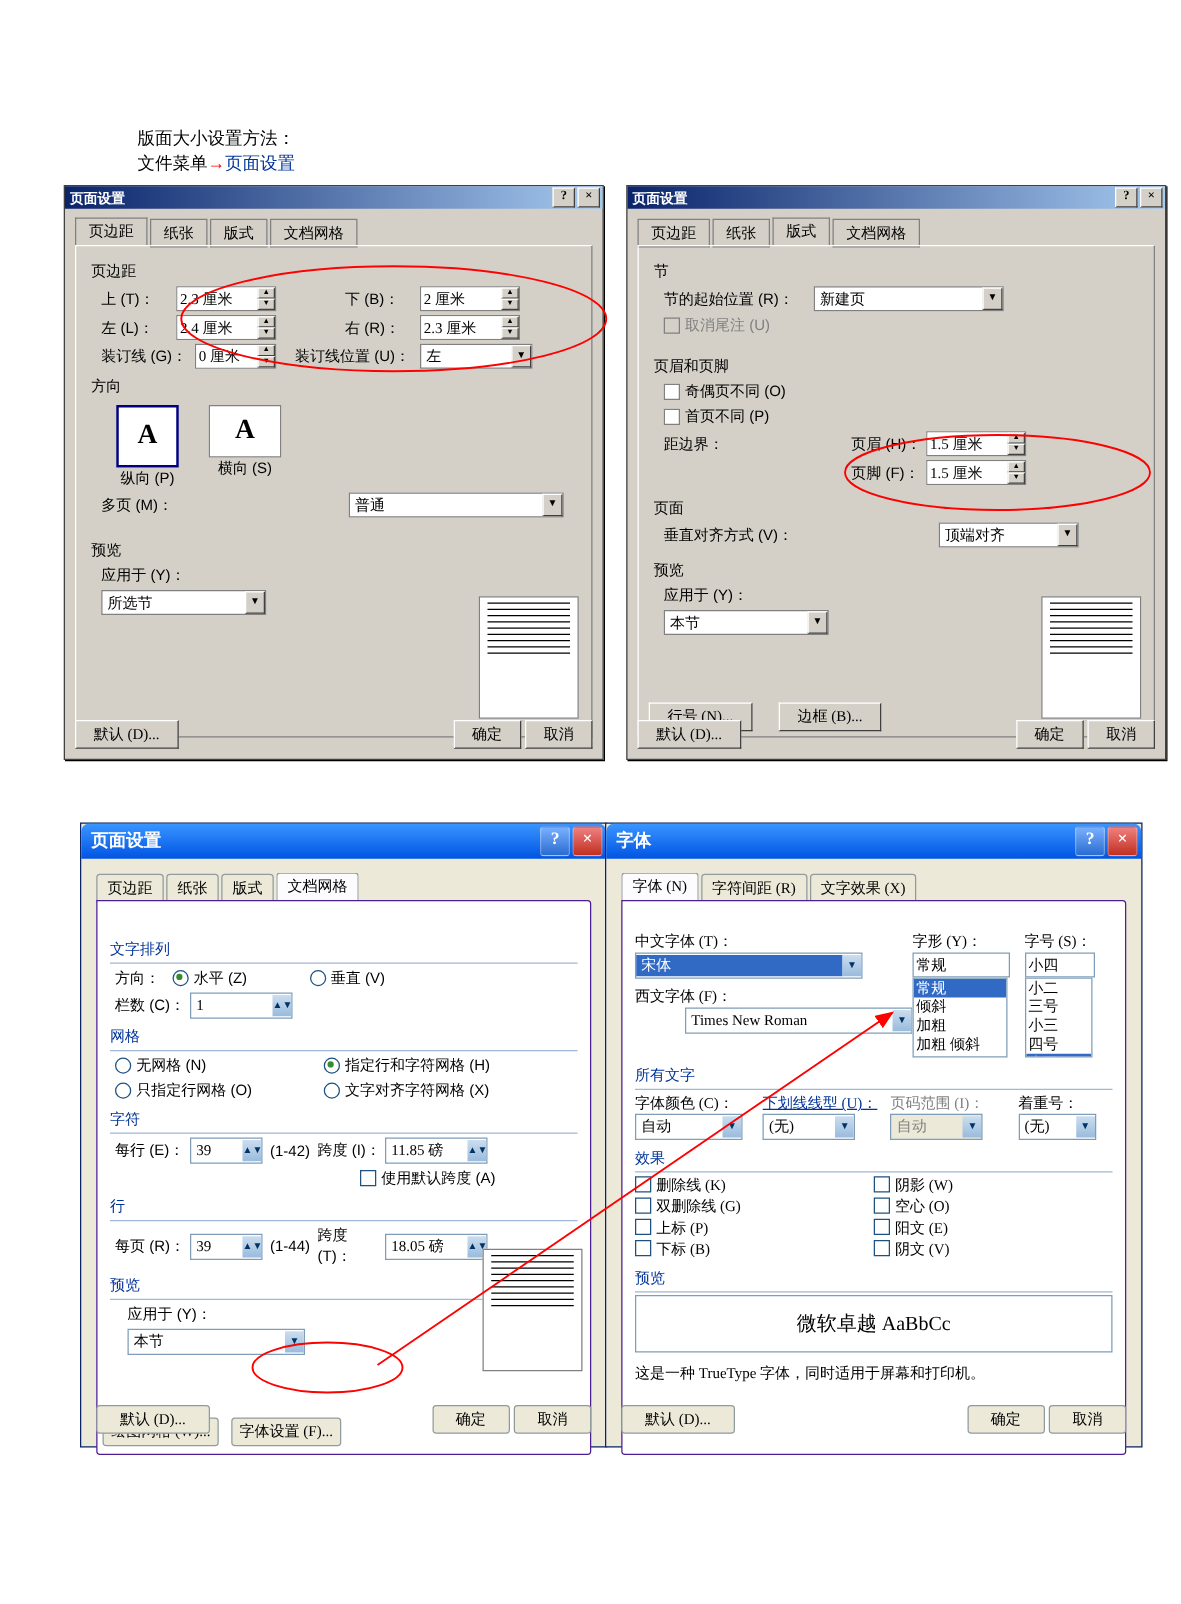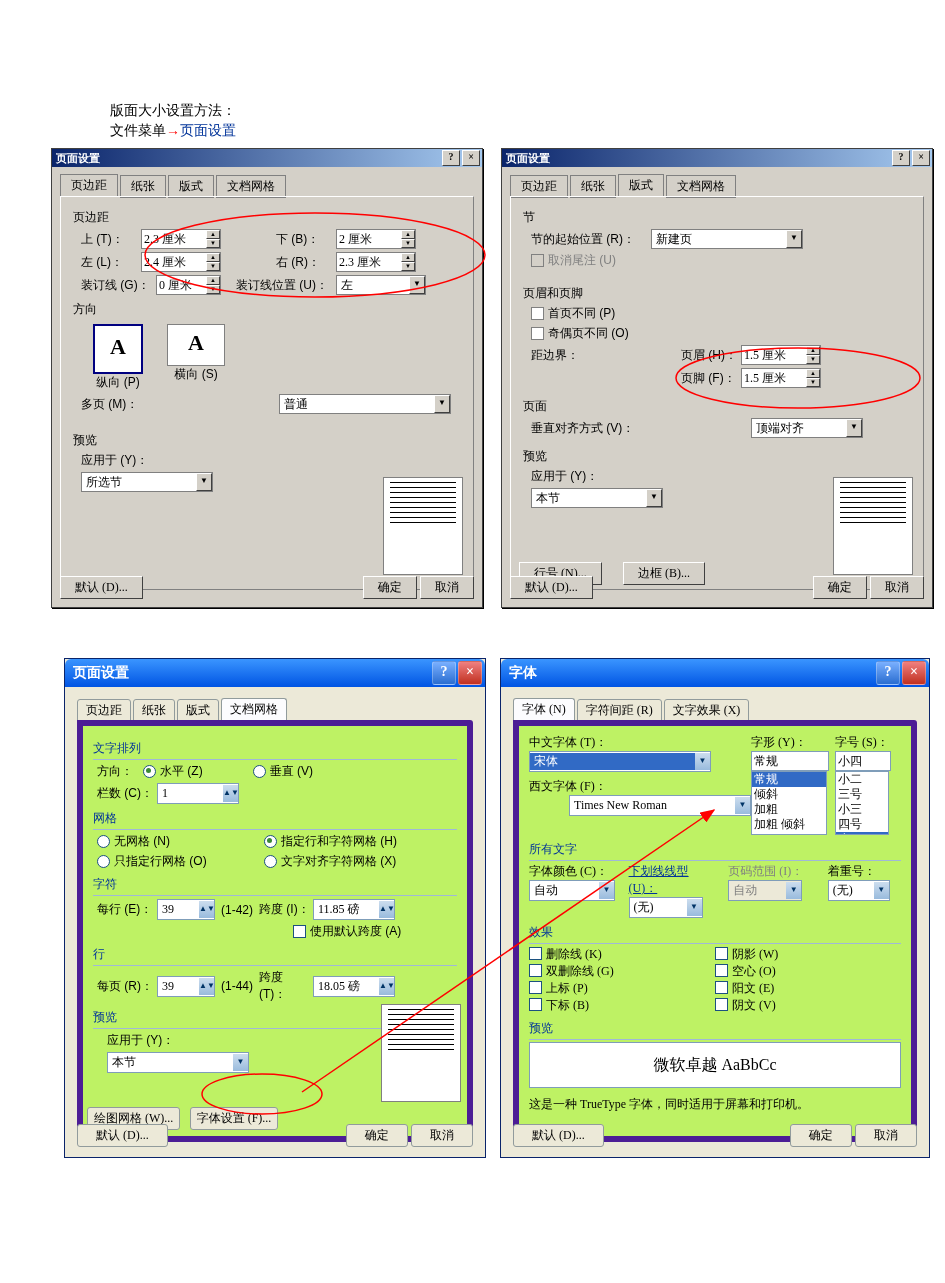--- a/index.html
+++ b/index.html
@@ -44,21 +44,21 @@
 
   
   .dlgxp { position:absolute; background:#ece9d8; border:1px solid #0a246a; }
   .dlgxp .titlebarxp { height:28px; background:linear-gradient(to bottom,#3a95ff,#0054e3); color:#fff; font:bold 14px Tahoma; display:flex; align-items:center; padding:0 3px 0 8px; border-radius:6px 6px 0 0; }
   .titlebarxp .ttxt { flex:1; }
   .xpq { width:22px; height:22px; background:linear-gradient(to bottom,#7ab0ff,#2a6dd0); border:1px solid #fff4; color:#fff; font:bold 14px Tahoma; text-align:center; line-height:20px; border-radius:3px; margin-left:2px; }
   .xpclose { background:linear-gradient(to bottom,#f08080,#c03020); }
   .bodyxp { padding:10px 12px; position:relative; height:calc(100% - 48px); }
   .tabxp { border:1px solid #919b9c; background:#fcfcfe; padding:2px 8px; margin-right:2px; font:12px Tahoma; border-bottom:1px solid #fcfcfe; position:relative; top:1px; border-radius:3px 3px 0 0; }
   .tabxp.inactive { background:#ece9d8; border-bottom:1px solid #919b9c; top:2px; }
-  .panelxp { border:6px solid #4c1d95; background:#bef264; height:calc(100% - 56px); padding:8px 10px; border-radius:0 3px 3px 3px; }
+  .panelxp { border:1px solid #4c1d95; background:#ffffff; height:calc(100% - 56px); padding:24px 10px; border-radius:0 3px 3px 3px; }
   .radio { display:inline-block; width:11px; height:11px; border:1px solid #1c5180; border-radius:50%; background:#fff; margin-right:4px; vertical-align:-2px; position:relative; }
   .radio.on::after { content:""; position:absolute; left:2px; top:2px; width:5px; height:5px; background:#3a8a34; border-radius:50%; }
   .grpxp { color:#003399; margin:6px 0 2px 0; font:12px Tahoma; border-bottom:1px solid #a0b8d8; padding-bottom:2px; }
   .inpxp { border:1px solid #7f9db9; background:#fff; height:18px; font:12px Tahoma; padding:0 2px; }
   .ddxp { display:inline-flex; border:1px solid #7f9db9; background:#fff; height:19px; align-items:center; }
   .ddxp span { padding:0 4px; font:12px Tahoma; flex:1; }
   .ddxpbtn { width:15px; height:17px; background:linear-gradient(to bottom,#cde,#9bd); text-align:center; font-size:8px; line-height:15px; color:#036; }
   .btnxp { background:#ece9d8; border:1px solid #919b9c; padding:2px 18px; font:12px Tahoma; border-radius:3px; }
   .listxp { border:1px solid #7f9db9; background:#fff; font:12px Tahoma; }
   .listxp .sel { background:#316ac5; color:#fff; }
@@ -231,25 +231,25 @@
             </span>
       </div>
       <div class="fieldrow">
         <span class="checkbox dis"></span>
         <span style="color:#808080">取消尾注 (U)</span>
       </div>
 
       <div class="grp-title" style="margin-top:16px;">页眉和页脚</div>
       <div class="fieldrow">
             <span class="checkbox"></span>
+            <span>奇偶页不同 (O)</span>
+          </div>
+      <div class="fieldrow">
+            <span class="checkbox"></span>
             <span>首页不同 (P)</span>
-          </div>
-      <div class="fieldrow">
-            <span class="checkbox"></span>
-            <span>奇偶页不同 (O)</span>
           </div>
       <div class="fieldrow">
         <span style="width:60px">距边界：</span>
         <span style="width:90px"></span>
         <span style="width:60px">页眉 (H)：</span>
         <span class="inpwrap">
               <input value="1.5 厘米" style="">
               <span class="spin">
                 <div>▲</div>
                 <div>▼</div>
@@ -429,21 +429,21 @@
     <div class="btnrowxp">
       <button class="btnxp">确定</button>
       <button class="btnxp">取消</button>
     </div>
   </div>
 </div>
 <svg class="redcircle" style="left:200px; top:1069px; width:130px; height:50px;">
       <ellipse cx="62" cy="25" rx="60" ry="20" stroke="red" stroke-width="1.5" fill="none"></ellipse>
     </svg>
 
-<div class="dlgxp" style="left:500px; top:658px; width:428px; height:498px;">
+<div class="dlgxp" style="left:484px; top:658px; width:428px; height:498px;">
   <div class="titlebarxp">
     <span class="ttxt">字体</span>
     <div class="xpq">?</div>
     <div class="xpq xpclose">×</div>
   </div>
   <div class="bodyxp">
     <div class="tabstrip">
       <div class="tabxp">字体 (N)</div>
       <div class="tabxp inactive">字符间距 (R)</div>
       <div class="tabxp inactive">文字效果 (X)</div>

